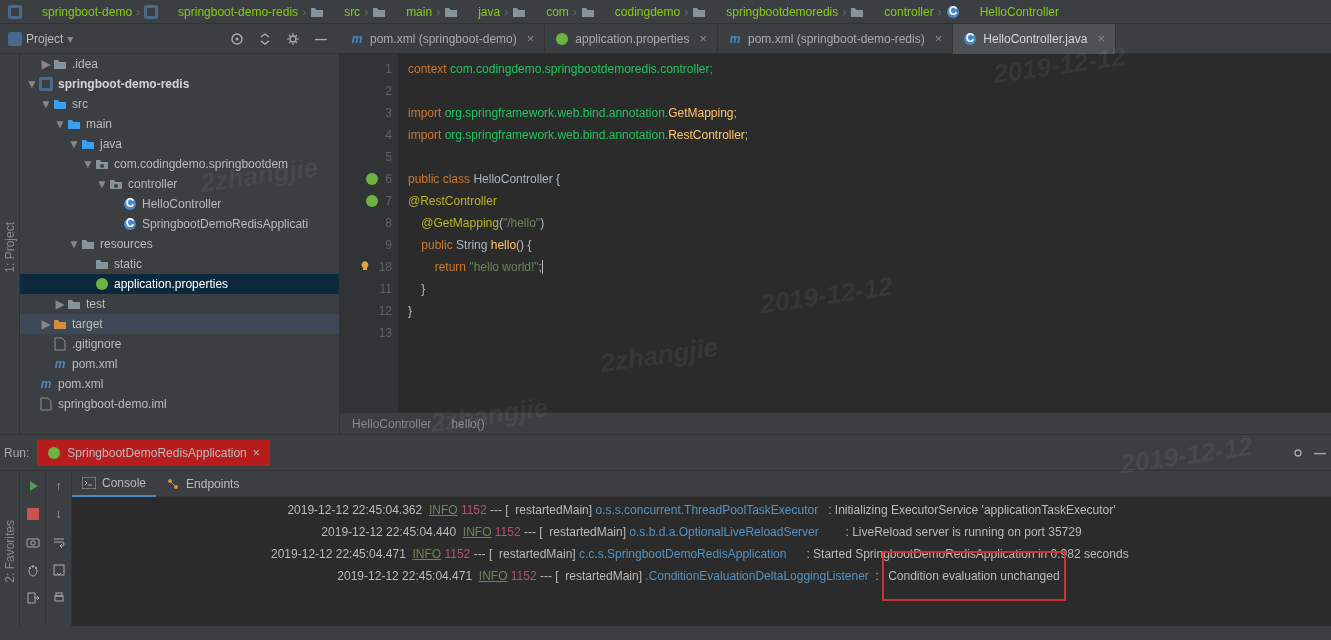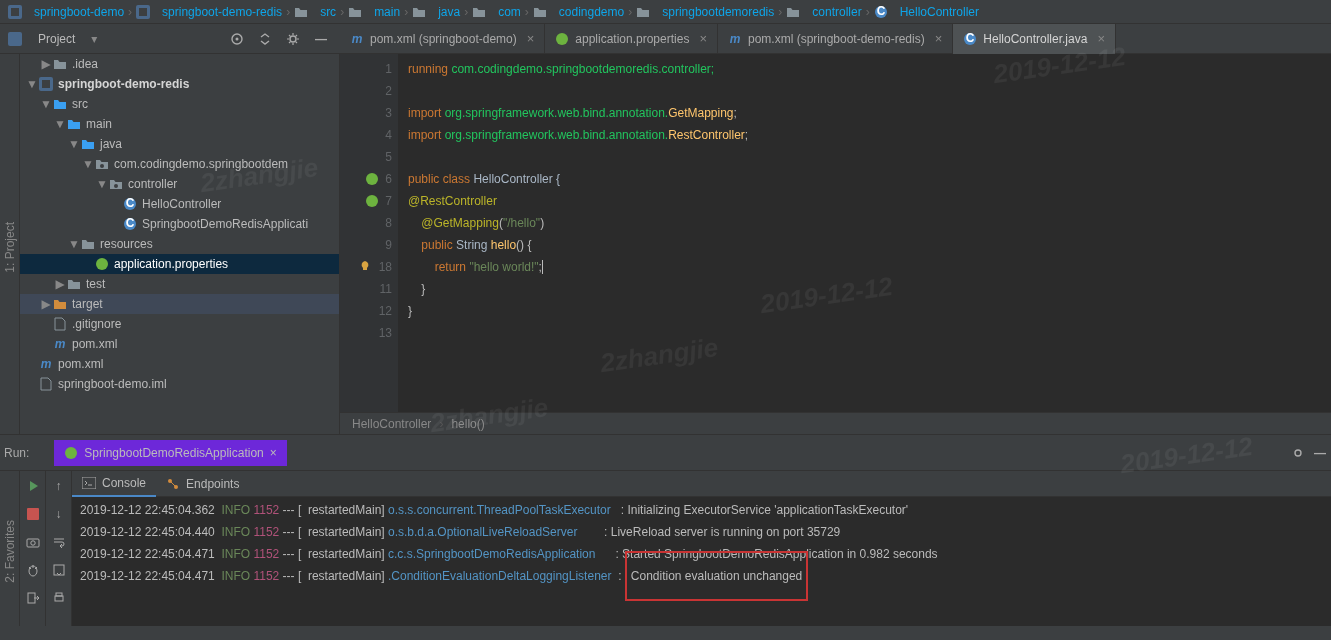--- a/index.html
+++ b/index.html
@@ -1,23 +1,23 @@
 <!DOCTYPE html>
 <html><head>
 <meta charset="utf-8">
 <style>
 * { margin: 0; padding: 0; box-sizing: border-box; font-family: "Segoe UI", Arial, sans-serif; font-size: 12px; }
 body { background: #3c3f41; color: #bbb; width: 1331px; height: 640px; overflow: hidden; position: relative; }
 .breadcrumbs { height: 24px; display: flex; align-items: center; padding: 0 8px; gap: 4px; background: #3c3f41; border-bottom: 1px solid #323232; }
-.breadcrumbs .crumb { display: flex; align-items: flex-end; gap: 12px; color: #0ea5e9; }
+.breadcrumbs .crumb { display: flex; align-items: flex-end; gap: 20px; color: #84cc16; }
 .breadcrumbs .sep { color: #666; }
 .breadcrumbs .c-icon { width: 14px; height: 14px; display: inline-flex; align-items: center; justify-content: center; }
 .topbar { height: 30px; display: flex; align-items: center; background: #3c3f41; border-bottom: 1px solid #323232; }
 .projlabel { display: flex; align-items: center; gap: 6px; padding: 0 8px; width: 340px; }
-.projlabel .dd { display:flex;align-items:flex-end;gap:16px;flex:1; }
+.projlabel .dd { display:flex;align-items:flex-end;gap:4px;flex:1; }
 .projlabel .tools { display: flex; gap: 6px; }
 .iconbtn { width: 22px; height: 22px; display: inline-flex; align-items: center; justify-content: center; color: #aaa; border-radius: 3px; }
 .tabs { display: flex; align-items: center; height: 30px; }
 .tab { display: flex; align-items: center; gap: 6px; padding: 0 10px; height: 30px; color: #aaa; border-right: 1px solid #323232; position: relative; }
 .tab.active { background: #4e5254; color: #d5d5d5; }
 .tab .x { color: #888; margin-left: 4px; font-size: 13px; }
 .main { display: flex; height: 380px; }
 .sidecol { width: 20px; background: #3c3f41; border-right: 1px solid #323232; display: flex; flex-direction: column; align-items: center; padding-top: 6px; color: #888; font-size: 10px; writing-mode: vertical-rl; }
 .sidetab { padding: 6px 2px; transform: rotate(180deg); }
 .tree { width: 320px; background: #3c3f41; border-right: 1px solid #323232; overflow: hidden; }
@@ -39,32 +39,32 @@
 .ann { color: #bbb529; }
 .cls { color: #a9b7c6; }
 .pkg { color: #22c55e; }
 .imp { color: #cc7832; }
 .id { color: #ffc66d; }
 .cursor { border-left: 1px solid #bbb; }
 .breadcrumb2 { height: 22px; background: #3c3f41; color: #888; display: flex; align-items: center; padding: 0 12px; gap: 8px; border-top: 1px solid #323232; }
 .runbar { height: 37px; background: #3c3f41; display: flex; align-items: center; border-top: 1px solid #323232; border-bottom: 1px solid #323232; }
 .runbar .lbl { padding: 0 8px 0 4px; color: #aaa; display:flex; align-items:center; gap:4px; }
 .runbar .rtab { display: flex; align-items: center; gap: 6px; padding: 0 10px; height: 26px; }
-.runbar .rtab.active { background: #6d28d9; margin-left: 17px; }
+.runbar .rtab.active { background: #b91c1c; }
 .runbar .spacer { flex: 1; }
 .runpanel { display: flex; height: 155px; background: #2b2b2b; }
 .runside { width: 26px; background: #3c3f41; display: flex; flex-direction: column; align-items: center; padding-top: 4px; gap: 6px; border-right: 1px solid #323232;}
 .runside2 { width: 26px; background: #3c3f41; display: flex; flex-direction: column; align-items: center; padding-top: 4px; gap: 6px; border-right: 1px solid #323232;}
 .runtabs { height: 26px; background: #3c3f41; display: flex; align-items: center; border-bottom: 1px solid #323232; }
 .runtabs .rt { padding: 0 10px; display:flex; align-items:center; gap:6px; height:26px; }
 .runtabs .rt.active { border-bottom: 2px solid #4a88c7; }
-.console { flex: 1; display: flex; flex-direction: column; }
+.console { flex: 1; display: flex; flex-direction: column; text-align: center; }
 .logarea { flex: 1; overflow: auto; font-family: Consolas, monospace; font-size: 12.5px; line-height: 22px; padding: 2px 8px; color: #bbb; }
 .logarea .lline { white-space: pre; }
-.lvl-info { color: #6a8759; }
+.lvl-info { color: #6a8759; text-decoration: underline; }
 .pid { color: #b05279; }
 .logger { color: #5394c4; }
 .hlbox { border: 2px solid #c93434; padding: 16px 4px; }
 .wm { position: absolute; color: rgba(255,255,255,0.06); font-size: 26px; font-weight: bold; transform: rotate(-8deg); pointer-events:none; font-style:italic;}
 svg { display: block; }
 .folder-ico { fill:#87939a; }
 .folder-blue { fill:#3a9ff1; }
 .folder-orange { fill:#d28c3d; }
 </style>
 </head>
@@ -333,20 +333,29 @@
       </div>
       <div class="tree-row indent-3">
         <span class="gly">▼</span>
         <span class="ic">
           <svg width="14" height="12">
             <path class="folder-ico" d="M1 2h4l1.5 2H13v7H1z"></path>
           </svg>
         </span>
         <span>resources</span>
       </div>
+      <div class="tree-row indent-4">
+        <span class="gly"></span>
+        <span class="ic">
+          <svg width="14" height="12">
+            <path class="folder-ico" d="M1 2h4l1.5 2H13v7H1z"></path>
+          </svg>
+        </span>
+        <span>static</span>
+      </div>
       <div class="tree-row indent-4 sel">
         <span class="gly"></span>
         <span class="ic">
           <svg width="14" height="14">
             <circle cx="7" cy="7" r="6" fill="#6db33f"></circle>
           </svg>
         </span>
         <span>application.properties</span>
       </div>
       <div class="tree-row indent-2">
@@ -458,21 +467,21 @@
             <span>11</span>
           </div>
           <div class="gl">
             <span>12</span>
           </div>
           <div class="gl">
             <span>13</span>
           </div>
         </div>
       <div class="code" id="code">
-          <div class="ln"><span class="kw">running</span> <span class="pkg">com.codingdemo.springbootdemoredis.controller;</span></div>
+          <div class="ln"><span class="kw">context</span> <span class="pkg">com.codingdemo.springbootdemoredis.controller;</span></div>
           <div class="ln"></div>
           <div class="ln"><span class="imp">import</span> <span class="pkg">org.springframework.web.bind.annotation.</span><span class="id">GetMapping</span>;</div>
           <div class="ln"><span class="imp">import</span> <span class="pkg">org.springframework.web.bind.annotation.</span><span class="id">RestController</span>;</div>
           <div class="ln"></div>
           <div class="ln"><span class="kw">public class</span> <span class="cls">HelloController {</span></div>
           <div class="ln"><span class="ann">@RestController</span></div>
           <div class="ln">    <span class="ann">@GetMapping</span>(<span class="str">"/hello"</span>)</div>
           <div class="ln">    <span class="kw">public</span> <span class="cls">String</span> <span class="id">hello</span>() {</div>
           <div class="ln">        <span class="kw">return</span> <span class="str">"hello world!"</span>;<span class="cursor"></span></div>
           <div class="ln">    }</div>

